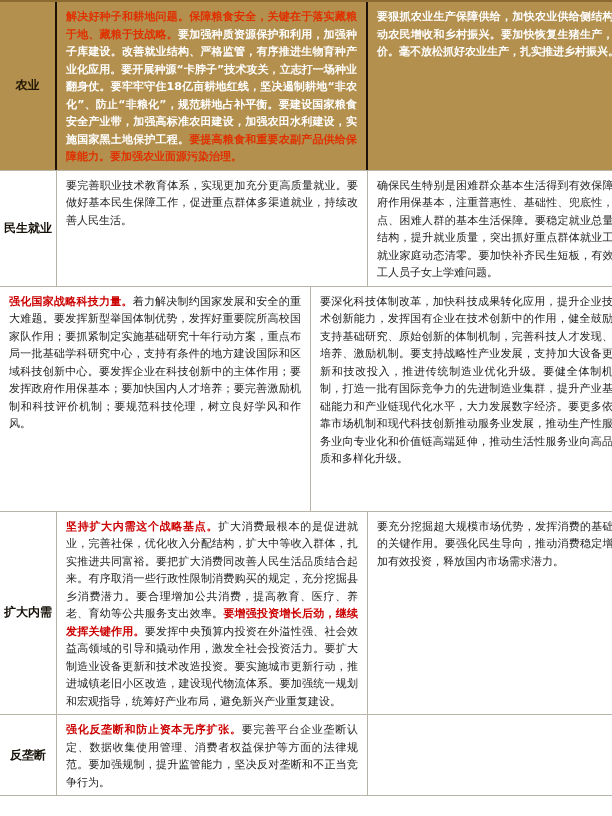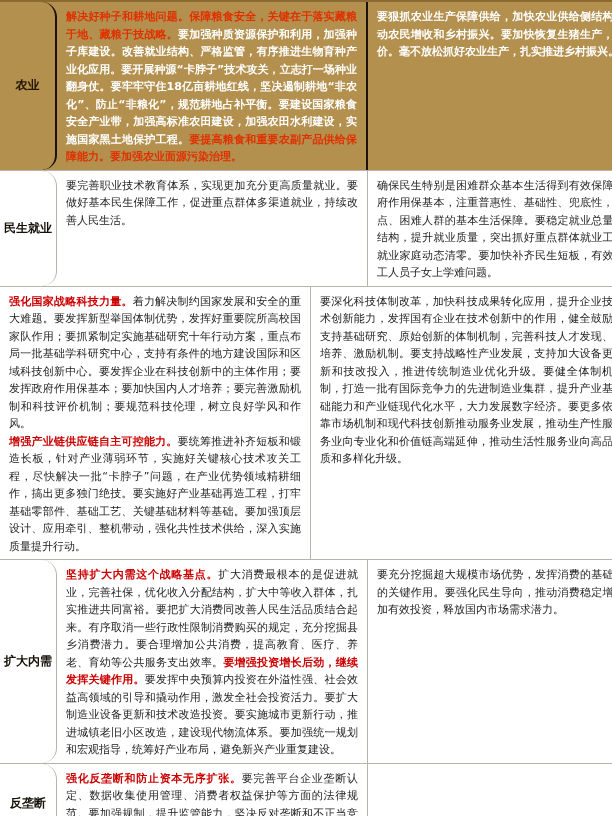--- a/index.html
+++ b/index.html
@@ -31,21 +31,20 @@
   .row:nth-child(5) { min-height: 77px; }
   .row:nth-child(6) { min-height: 94px; }
   .cell { box-sizing: border-box; }
   .label {
     width: 57px; flex: 0 0 57px;
     display: flex; align-items: center; justify-content: center;
     font-weight: bold; font-size: 12px; color: #151008;
     border-right: 1px solid #b9b4a8;
     text-align: center; line-height: 15px;
     padding: 2px;
-    border-radius: 15px;
   }
   .c1 {
     width: 311px; flex: 0 0 311px;
     padding: 6px 9px 4px 9px;
     border-right: 1px solid #b9b4a8;
   }
   .c2 {
     width: 311px; flex: 0 0 311px;
     padding: 6px 9px 4px 9px;
   }
@@ -79,21 +78,20 @@
         <div class="cell c1">
           <p class="par"><span class="seg">要完善职业技术教育体系，实现更加充分更高质量就业。要做好基本民生保障工作，促进重点群体多渠道就业，持续改善人民生活。</span></p>
         </div>
         <div class="cell c2">
           <p class="par"><span class="seg">确保民生特别是困难群众基本生活得到有效保障。要发挥政府作用保基本，注重普惠性、基础性、兜底性，做好关键时点、困难人群的基本生活保障。要稳定就业总量，改善就业结构，提升就业质量，突出抓好重点群体就业工作，确保零就业家庭动态清零。要加快补齐民生短板，有效解决进城务工人员子女上学难问题。</span></p>
         </div>
       </div>
       <div class="row">
         <div class="cell c1">
           <p class="par"><span class="seg-red">强化国家战略科技力量。</span><span class="seg">着力解决制约国家发展和安全的重大难题。要发挥新型举国体制优势，发挥好重要院所高校国家队作用；要抓紧制定实施基础研究十年行动方案，重点布局一批基础学科研究中心，支持有条件的地方建设国际和区域科技创新中心。要发挥企业在科技创新中的主体作用；要发挥政府作用保基本；要加快国内人才培养；要完善激励机制和科技评价机制；要规范科技伦理，树立良好学风和作风。</span></p>
-          <p class="par"><span class="seg-red">增强产业链供应链自主可控能力。</span><span class="seg">要统筹推进补齐短板和锻造长板，针对产业薄弱环节，实施好关键核心技术攻关工程，尽快解决一批“卡脖子”问题，在产业优势领域精耕细作，搞出更多独门绝技。要实施好产业基础再造工程，打牢基础零部件、基础工艺、关键基础材料等基础。要加强顶层设计、应用牵引、整机带动，强化共性技术供给，深入实施质量提升行动。</span></p>
         </div>
         <div class="cell c2">
           <p class="par"><span class="seg">要深化科技体制改革，加快科技成果转化应用，提升企业技术创新能力，发挥国有企业在技术创新中的作用，健全鼓励支持基础研究、原始创新的体制机制，完善科技人才发现、培养、激励机制。要支持战略性产业发展，支持加大设备更新和技改投入，推进传统制造业优化升级。要健全体制机制，打造一批有国际竞争力的先进制造业集群，提升产业基础能力和产业链现代化水平，大力发展数字经济。要更多依靠市场机制和现代科技创新推动服务业发展，推动生产性服务业向专业化和价值链高端延伸，推动生活性服务业向高品质和多样化升级。</span></p>
         </div>
       </div>
       <div class="row">
         <div class="cell label">扩大内需</div>
         <div class="cell c1">
           <p class="par"><span class="seg-red">坚持扩大内需这个战略基点。</span><span class="seg">扩大消费最根本的是促进就业，完善社保，优化收入分配结构，扩大中等收入群体，扎实推进共同富裕。要把扩大消费同改善人民生活品质结合起来。有序取消一些行政性限制消费购买的规定，充分挖掘县乡消费潜力。要合理增加公共消费，提高教育、医疗、养老、育幼等公共服务支出效率。</span><span class="seg-red">要增强投资增长后劲，继续发挥关键作用。</span><span class="seg">要发挥中央预算内投资在外溢性强、社会效益高领域的引导和撬动作用，激发全社会投资活力。要扩大制造业设备更新和技术改造投资。要实施城市更新行动，推进城镇老旧小区改造，建设现代物流体系。要加强统一规划和宏观指导，统筹好产业布局，避免新兴产业重复建设。</span></p>
         </div>

